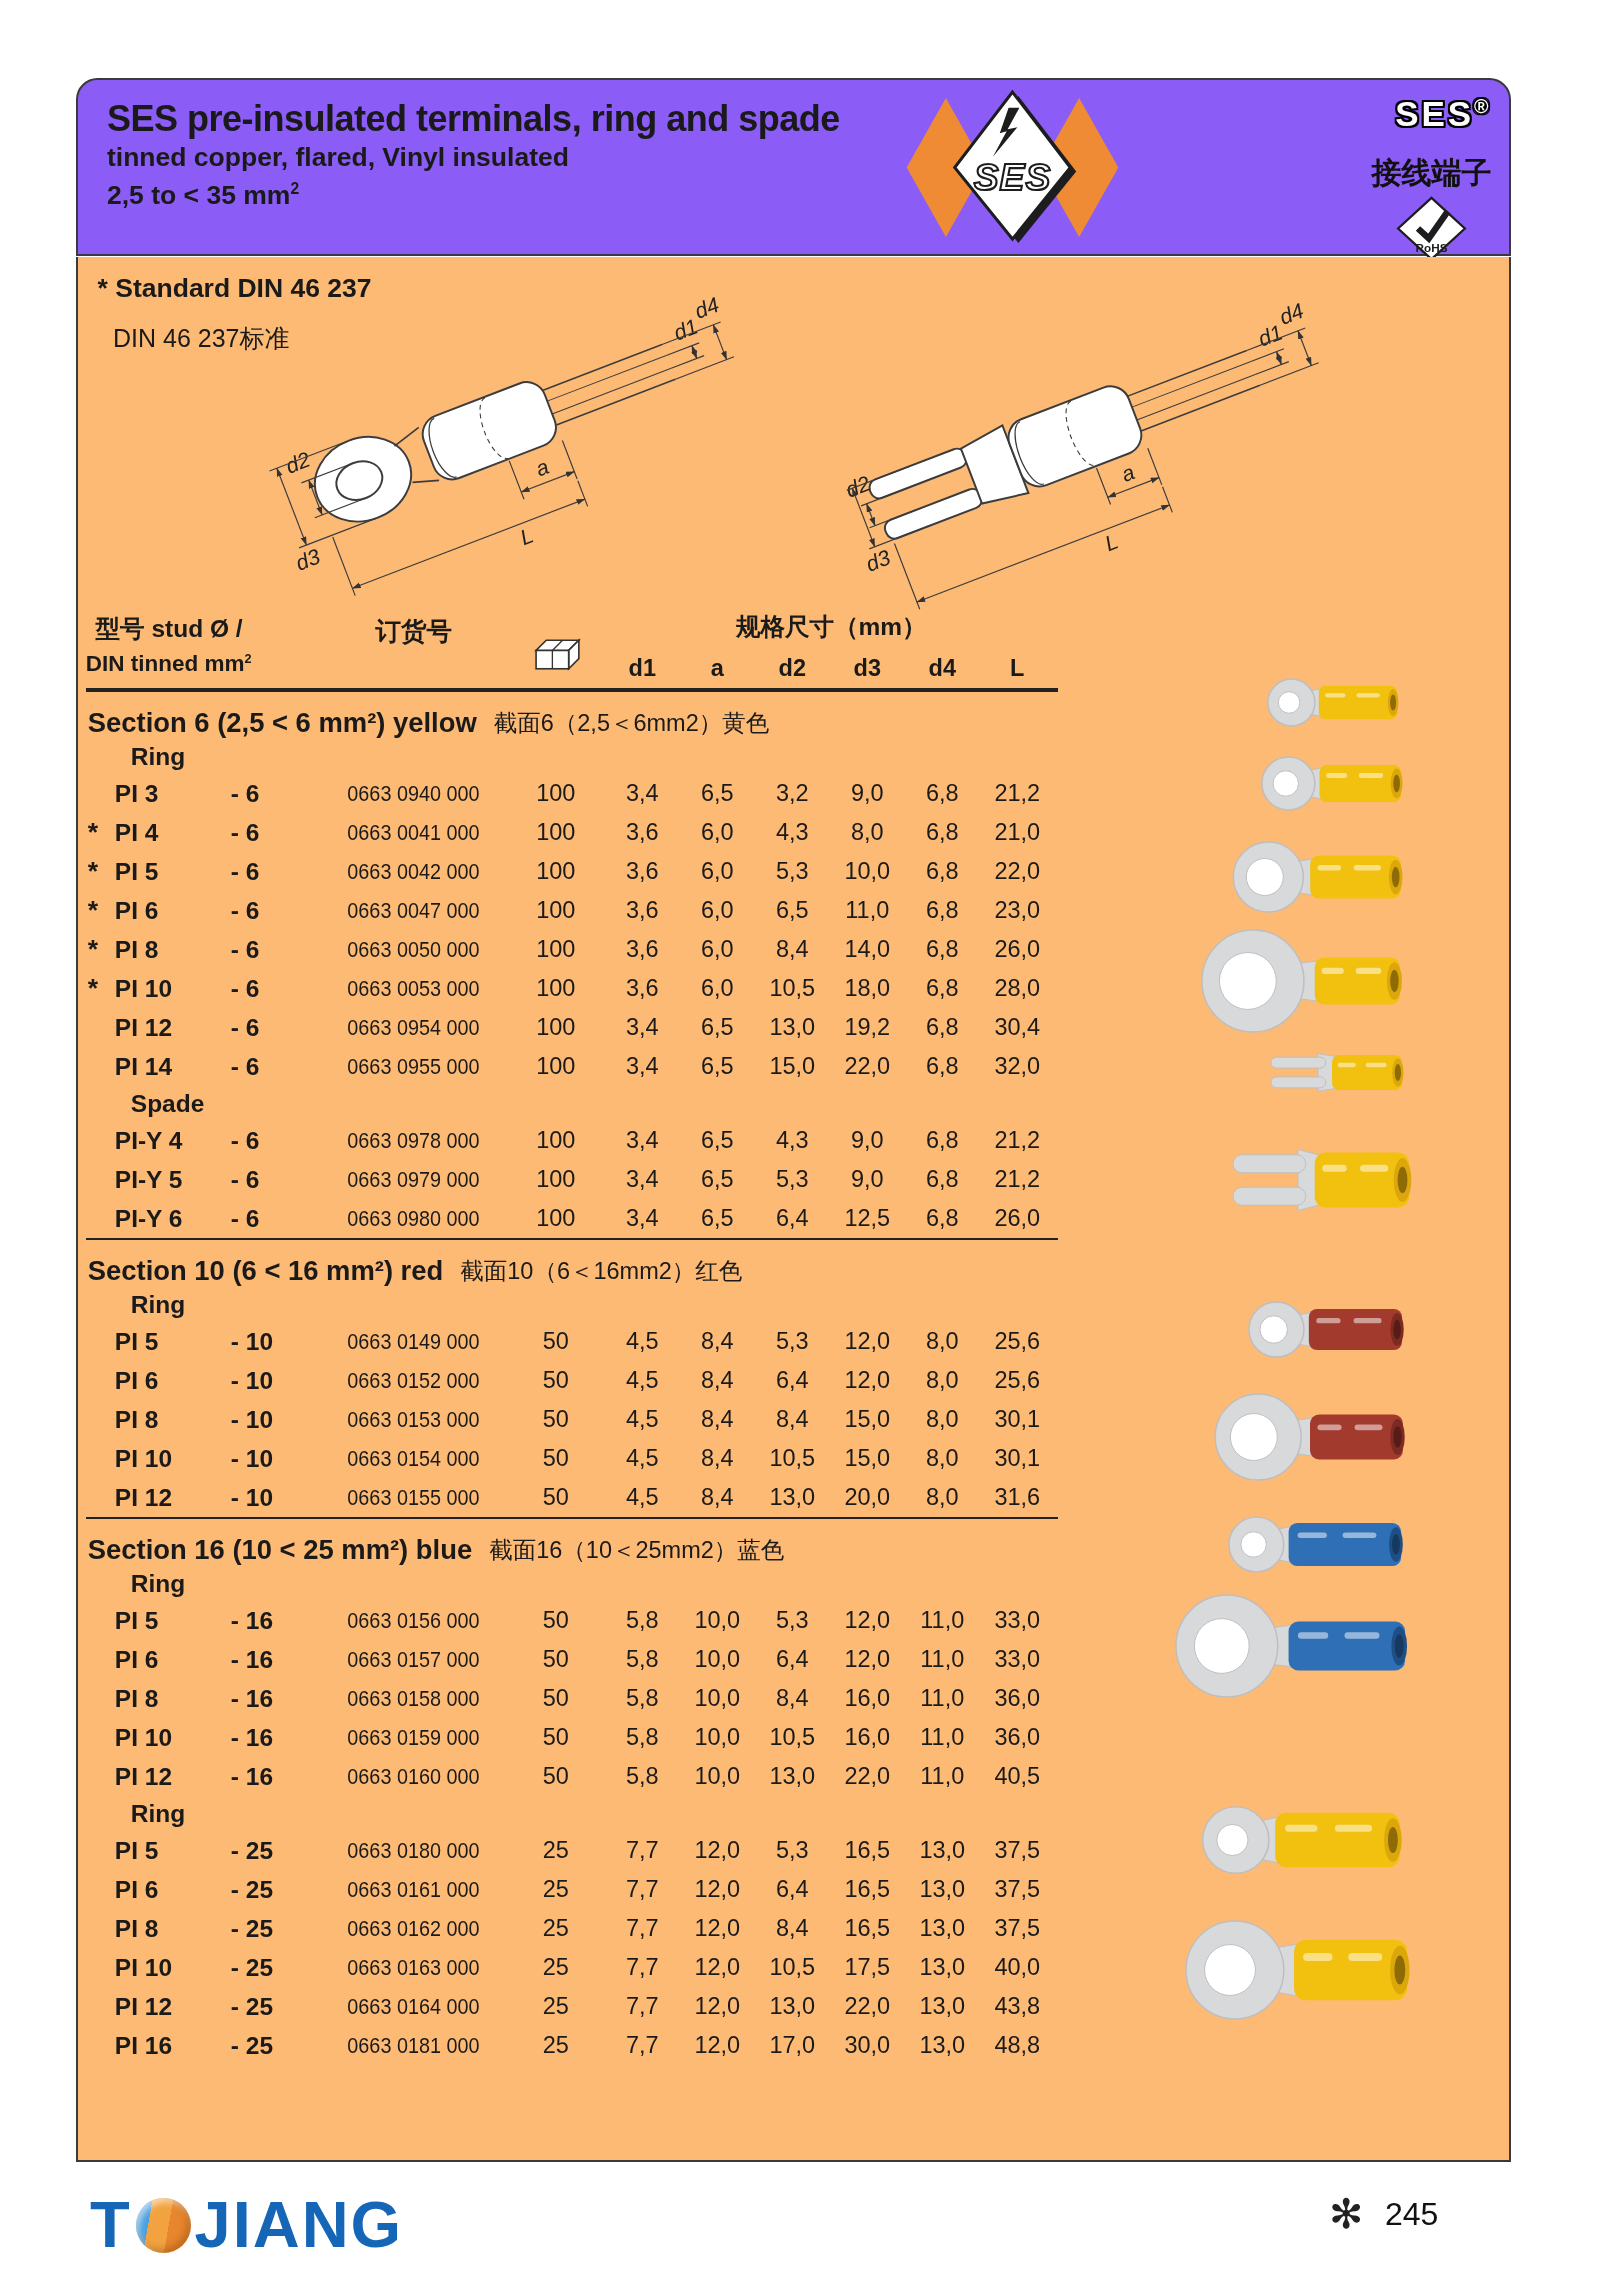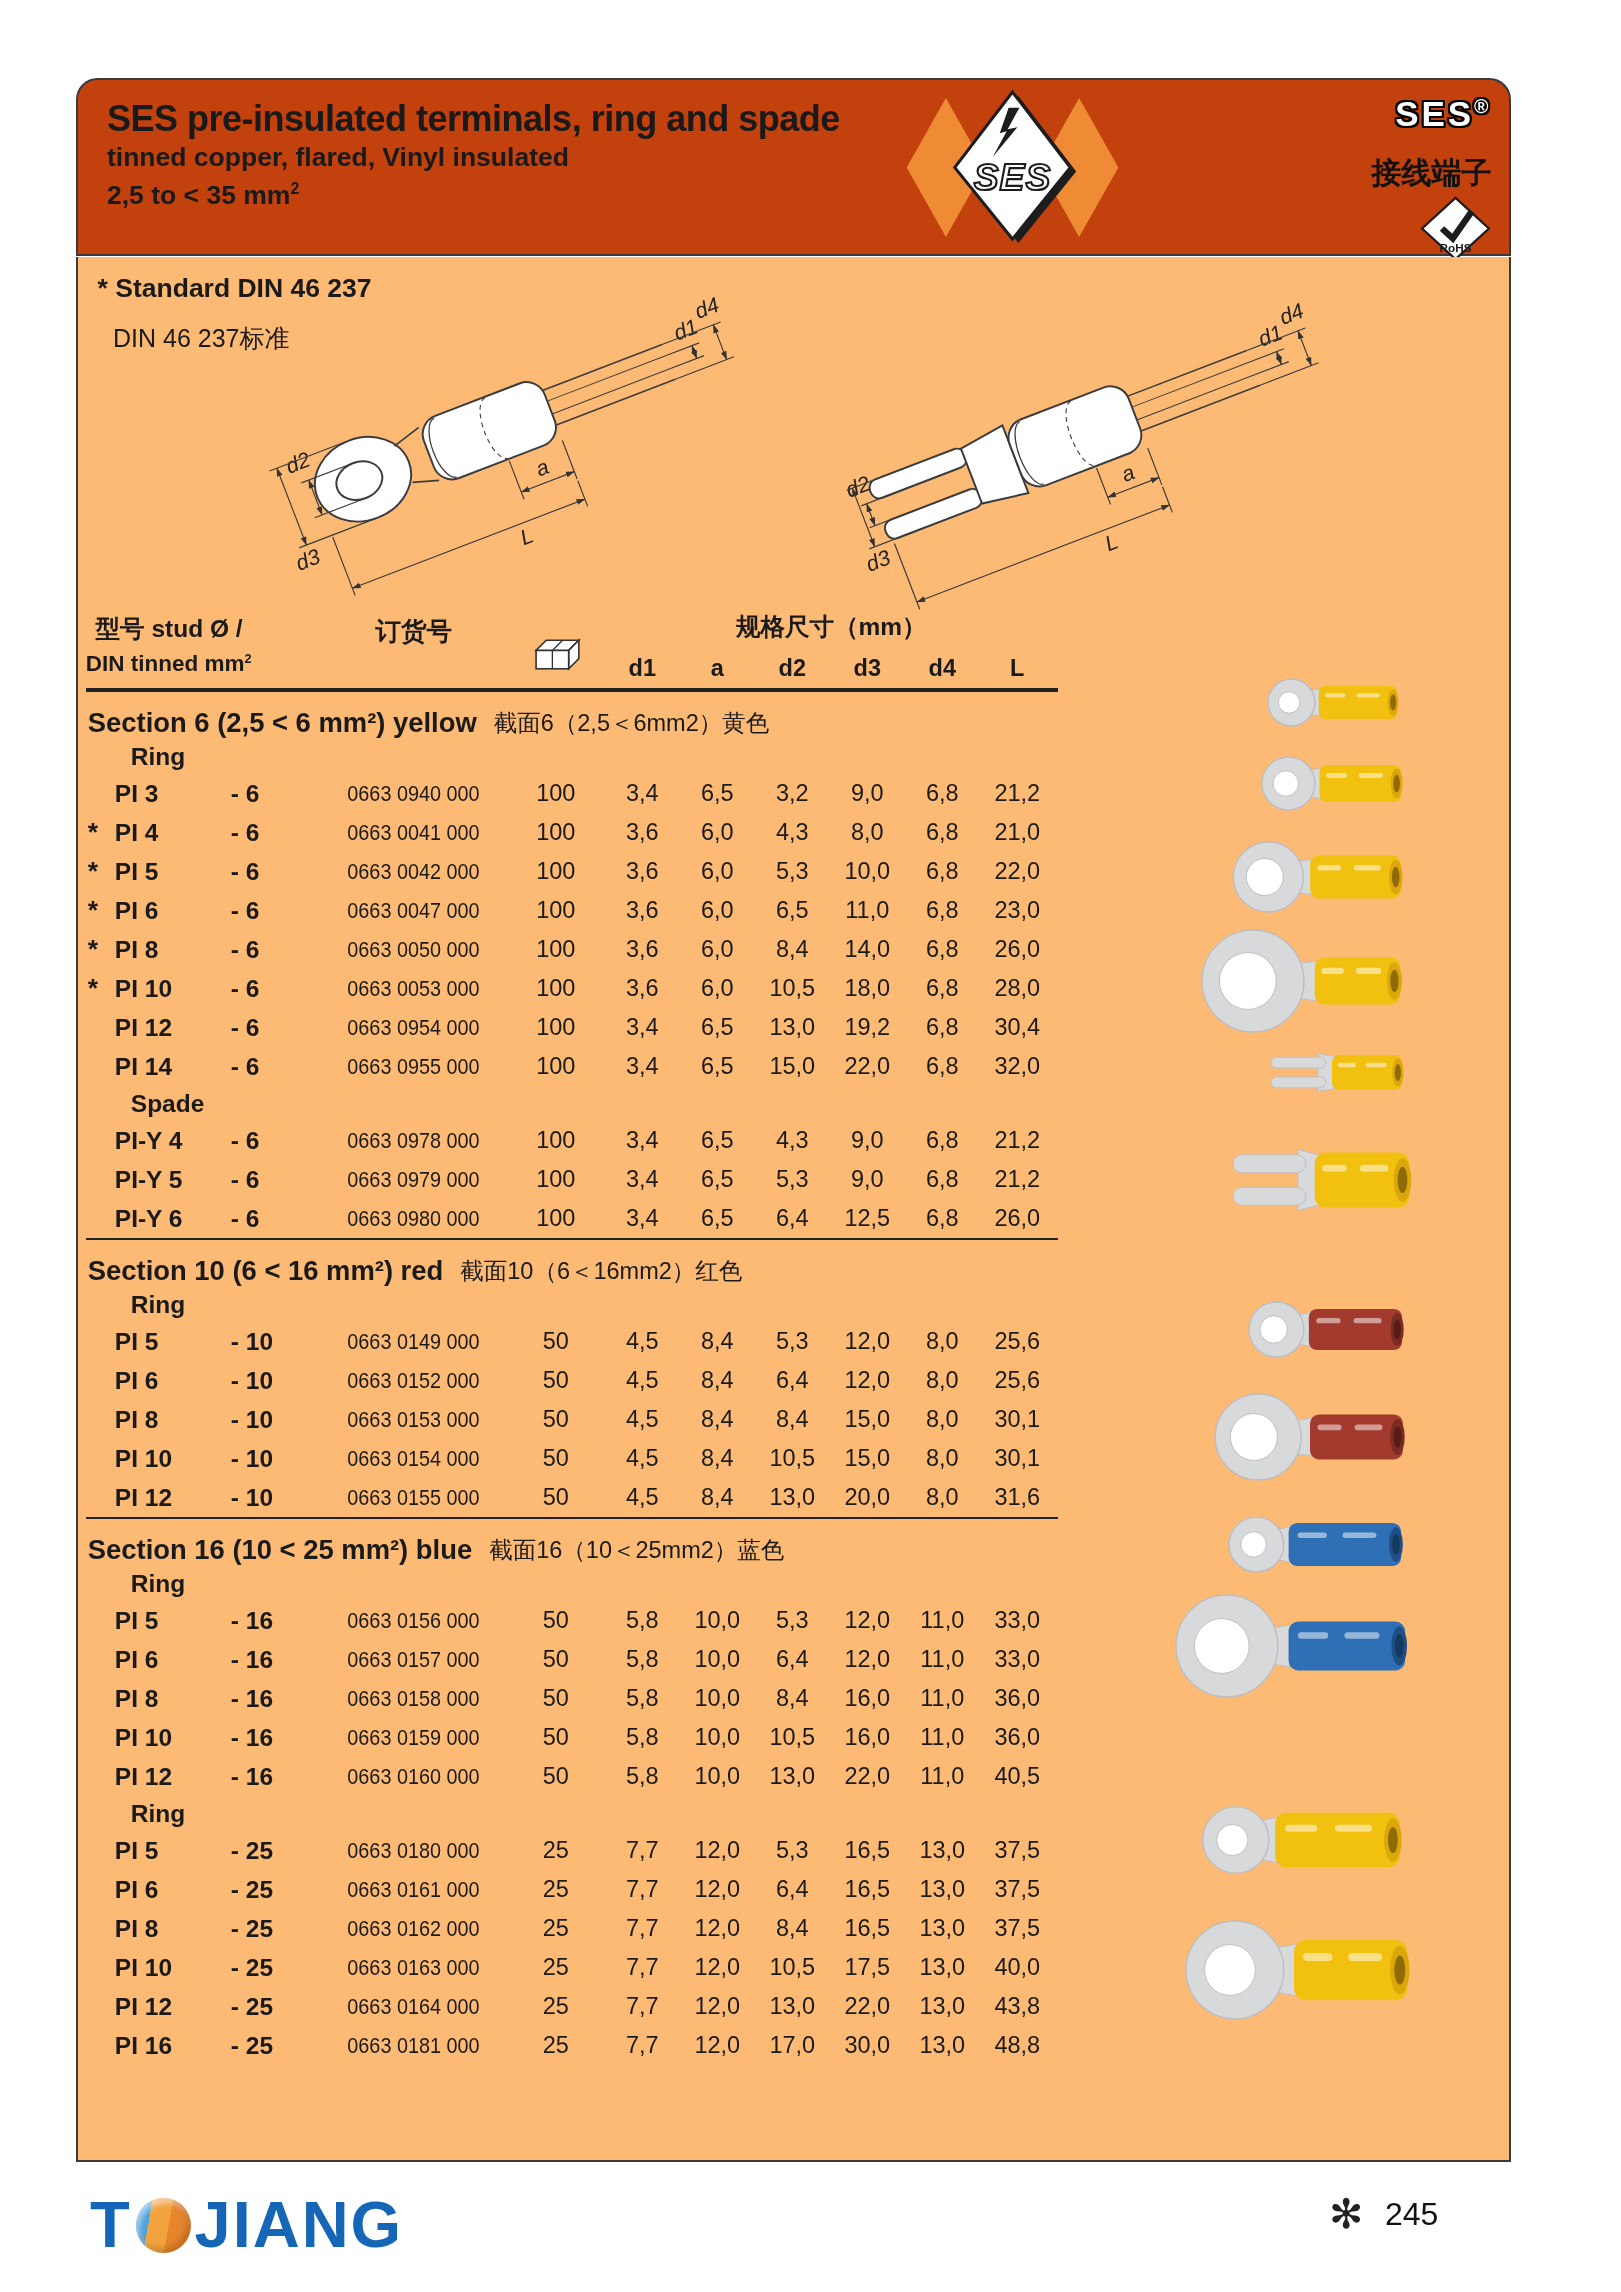--- a/index.html
+++ b/index.html
@@ -1,32 +1,32 @@
 <!DOCTYPE html>
 <html><head>
 <meta charset="utf-8">
 <style>
   html,body{margin:0;padding:0;}
   body{width:1621px;height:2293px;position:relative;background:#fff;
        font-family:"Liberation Sans","DejaVu Sans",sans-serif;color:#1a1a1a;}
   
-  .hdr{position:absolute;left:76px;top:78px;width:1435px;height:178px;background:#c2410c;
+  .hdr{position:absolute;left:76px;top:78px;width:1435px;height:178px;background:#8b5cf6;
        border:2.9px solid #3a3a3c;border-radius:21.6px 21.6px 0 0;box-sizing:border-box;}
   .titleblock{position:absolute;left:29px;top:15.7px;}
   .title{font-size:36px;font-weight:bold;letter-spacing:-0.5px;line-height:45px;}
   .sub{font-size:26.5px;font-weight:bold;line-height:32px;}
   .sub sup{font-size:15.7px;}
   .logo{position:absolute;left:812px;top:7.8px;}
   .brand{position:absolute;right:17.6px;top:13.7px;text-align:right;}
   .brand-name{font-size:35px;font-weight:bold;letter-spacing:2.9px;color:#fdfdfd;
     text-shadow:-2px -2px 0 #000,2px -2px 0 #000,-2px 2px 0 #000,2px 2px 0 #000,
                 -2px 0 0 #000,2px 0 0 #000,0 -2px 0 #000,0 2px 0 #000;}
   .brand-name sup{font-size:19.6px;}
   .brand-cn{font-size:30px;font-weight:600;margin-top:19px;color:#111;}
-  .rohs{margin-top:2px;}
+  .rohs{margin-top:2px;text-align:center;}
   
   .content{position:absolute;left:76px;top:257px;width:1435px;height:1905px;box-sizing:border-box;
        border-left:2.9px solid #3a3a3c;border-right:2.9px solid #3a3a3c;border-bottom:2.9px solid #3a3a3c;background:#fdba74;}
   .din1{position:absolute;left:19.6px;top:15.7px;font-size:26.5px;font-weight:bold;}
   .din2{position:absolute;left:35px;top:65px;font-size:25px;text-align:center;}
   .draw{position:absolute;overflow:visible;}
   .dimtxt{font-style:italic;font-size:22px;fill:#222;stroke:none;}
   
   .tbl{position:absolute;left:7.8px;top:351px;width:972px;}
   .thead{position:relative;height:80px;border-bottom:2.9px solid #222;}

